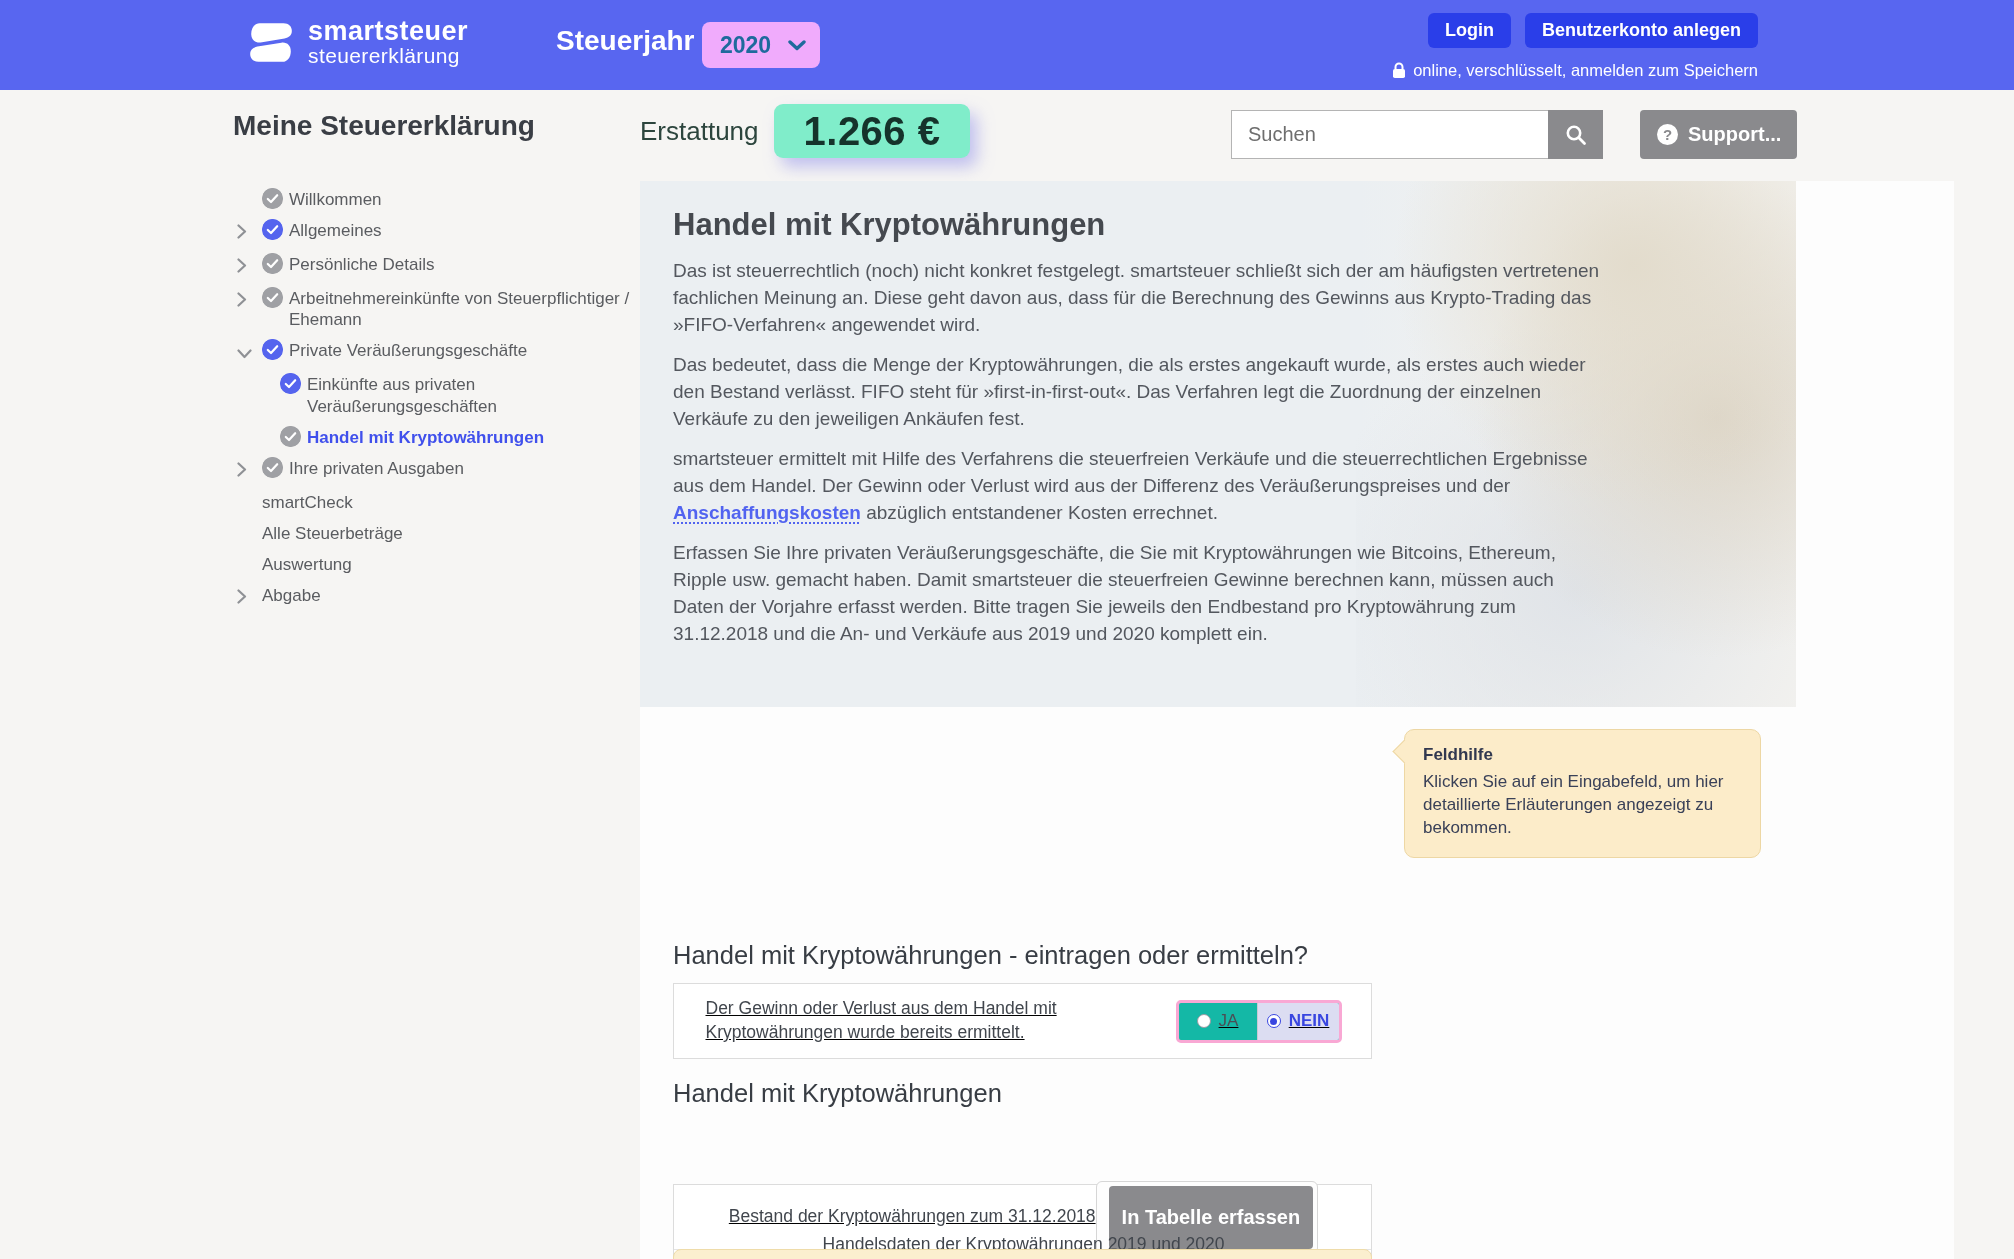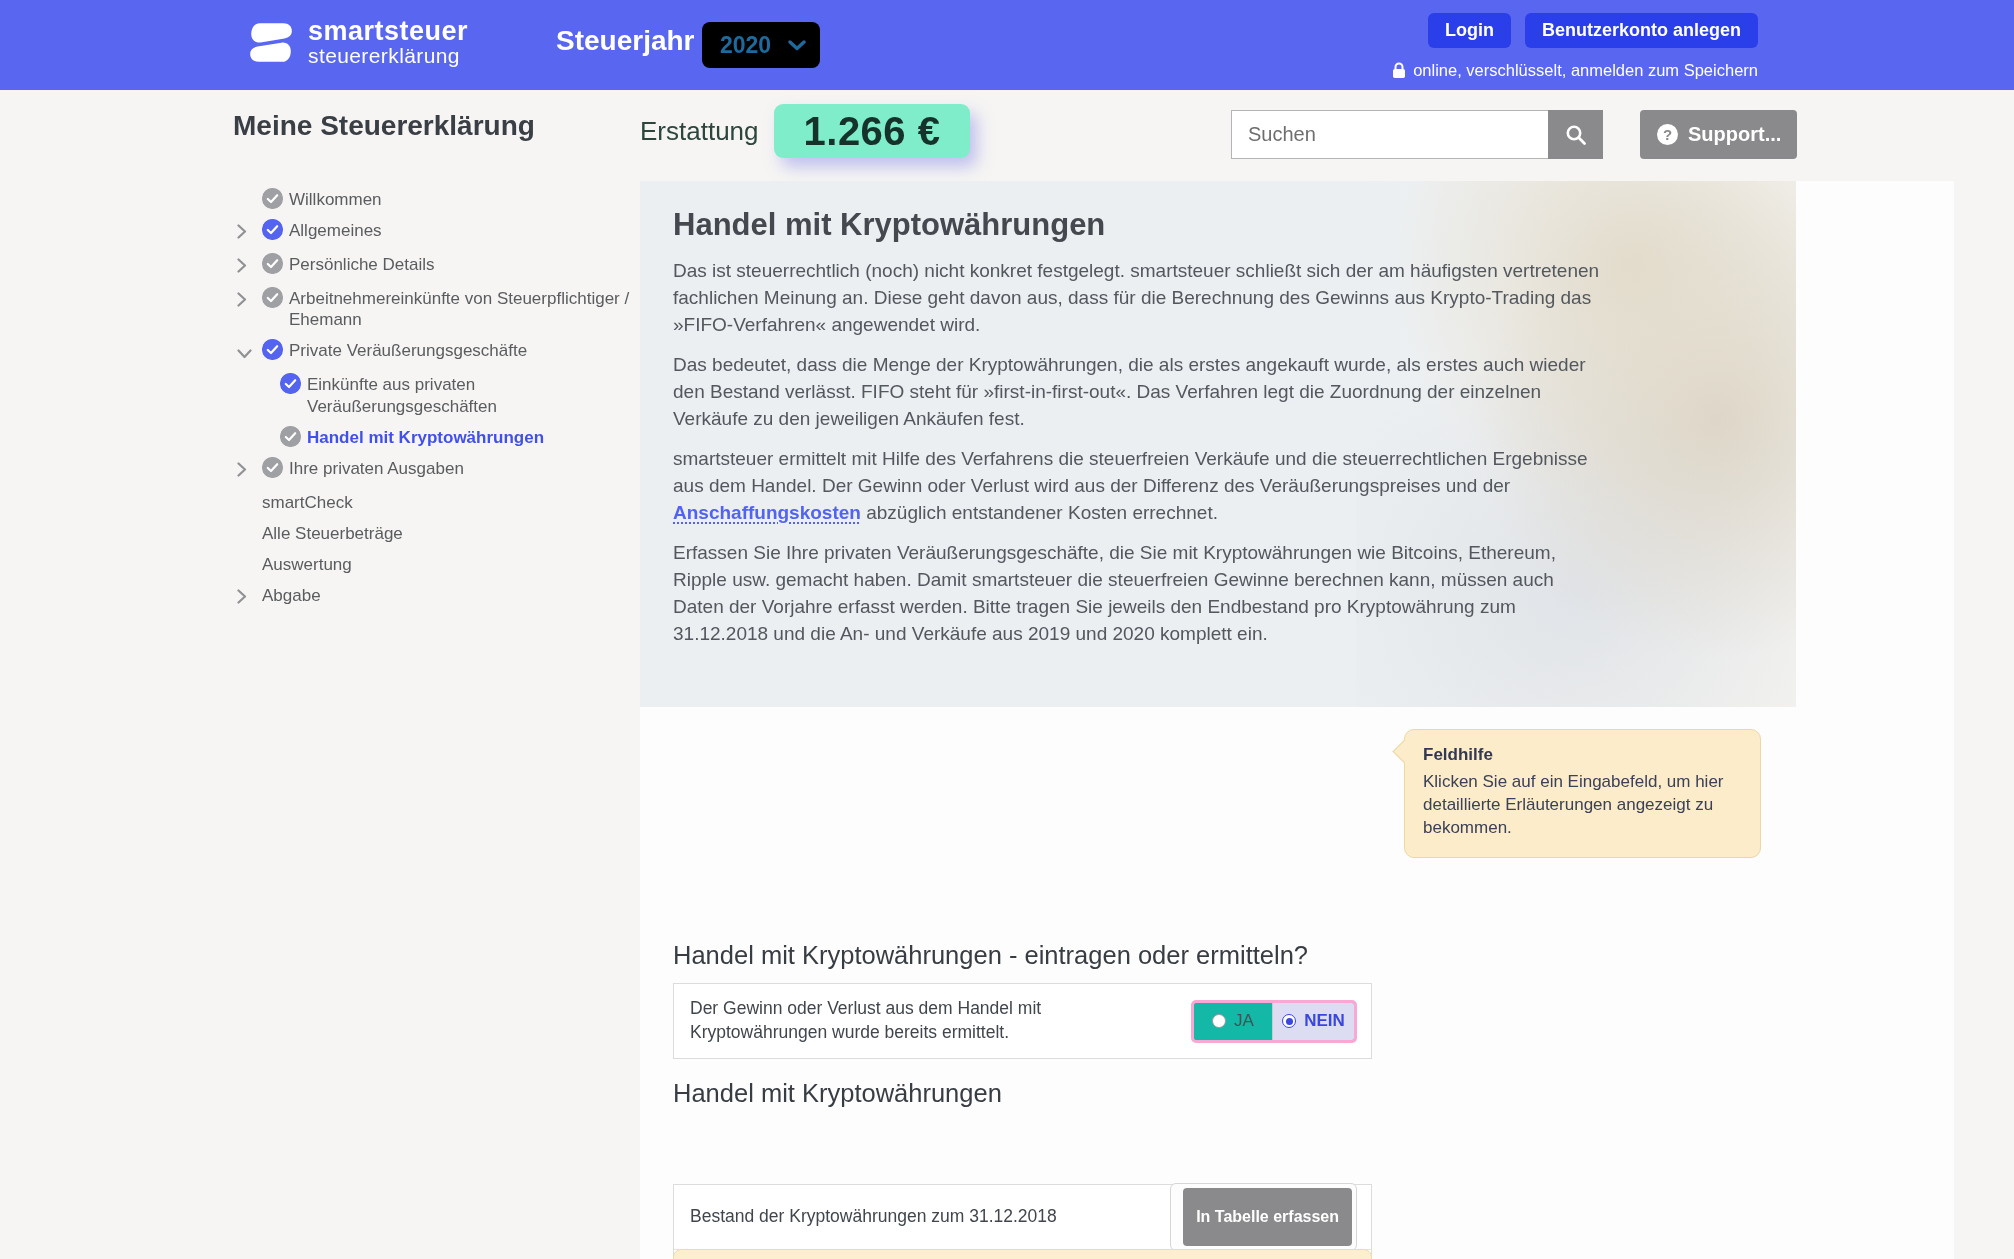--- a/index.html
+++ b/index.html
@@ -9,21 +9,21 @@
 
   
   .header { position:absolute; left:0; top:0; width:2014px; height:90px; background:#5866f0; }
   .logo { position:absolute; left:246px; top:17px; display:flex; align-items:center; gap:12px; }
   .logo-mark { width:50px; height:50px; }
   .logo-text { color:#fff; line-height:1.04; }
   .logo-line1 { font-size:27px; font-weight:600; letter-spacing:.5px; }
   .logo-line2 { font-size:21px; font-weight:400; letter-spacing:.4px; }
   .taxyear-label { position:absolute; left:556px; top:0; height:82px; display:flex; align-items:center;
                    color:#fff; font-size:28px; font-weight:700; }
-  .taxyear-select { position:absolute; left:702px; top:22px; width:118px; height:46px; background:#000000;
+  .taxyear-select { position:absolute; left:702px; top:22px; width:118px; height:46px; background:#f0abfc;
                     border-radius:8px; display:flex; align-items:center; justify-content:space-between;
                     padding:0 14px 0 18px; cursor:pointer; }
   .taxyear-value { color:#1e6a9d; font-size:23px; font-weight:600; }
   .hdr-right { position:absolute; right:256px; top:13px; display:flex; gap:14px; }
   .hdr-btn { background:#2a3ee9; color:#fff; border:none; border-radius:6px; height:35px; padding:0 17px;
              font-size:18px; font-weight:700; font-family:inherit; cursor:pointer; }
   .secure { position:absolute; right:256px; top:61px; display:flex; align-items:center; gap:7px;
             color:#fff; font-size:16.5px; }
 
   
@@ -68,35 +68,35 @@
         radial-gradient(circle at 50% 78%, rgba(222,226,231,.9) 0%, rgba(222,226,231,0) 58%),
         linear-gradient(to right, rgba(236,239,242,0) 0%, #f3f2ef 62%); }
   .hero-content { position:absolute; left:33px; top:26px; width:932px; }
   .hero-title { font-size:31px; font-weight:700; color:#45494f; margin-bottom:15px; }
   .hero p { font-size:19px; color:#53575e; line-height:1.42; margin-bottom:13px; }
   .inline-link { color:#5163f0; font-weight:700; text-decoration:underline dotted; text-underline-offset:4px; cursor:pointer; }
 
   
   .form-h2 { position:absolute; left:33px; font-size:25.5px; font-weight:400; color:#383d44; }
   .fbox { position:absolute; left:33px; width:699px; background:#fff; border:1px solid #dcdcdc; }
-  .frow { display:flex; align-items:center; justify-content:space-between; padding:0 14px 0 16px; }
+  .frow { display:flex; align-items:center; justify-content:center; padding:0 14px 0 16px;text-decoration:underline; }
   .frow + .frow { border-top:1px solid #e4e4e4;flex-direction:column; }
   .frow-label { font-size:17.5px; color:#41464d; line-height:1.35; }
 
   .seg { display:flex; border:3px solid #f9a8d4; border-radius:5px; overflow:hidden; background:#14b8a6; }
   .seg-opt { display:flex; align-items:center; justify-content:center; gap:8px; width:78px; height:37px;
              font-size:17px; color:#4a4e55; cursor:pointer; }
   .seg-opt .radio { width:14px; height:14px; border-radius:50%; border:1.5px solid #9b9ba3; background:#fff; position:relative; }
   .seg-opt.selected { background:#dcddf2; color:#3946e0; font-weight:600; border-left:1px solid #c9c9d4; width:82px; }
   .seg-opt.selected .radio { border-color:#3946e0; }
   .seg-opt.selected .radio::after { content:''; position:absolute; left:2.5px; top:2.5px; width:7px; height:7px;
              border-radius:50%; background:#3946e0; }
 
   .table-btn-frame { background:#fdfdfd; border:1px solid #d6d6d6; border-radius:6px; padding:4px; cursor:pointer; }
-  .table-btn { background:#8a8a8d; border:none; border-radius:4px; color:#fff; font-size:16px; font-weight:700;
+  .table-btn { background:#8a8a8d; border:none; border-radius:4px; color:#fff; font-size:20px; font-weight:700;
                font-family:inherit; padding:20px 13px; cursor:pointer;margin-left:8px; }
 
   .cream-box { position:absolute; left:33px; top:1068px; width:699px; height:50px; background:#fbefcf;
                border:1px solid #efdca9; border-radius:8px; }
 
   
   .feldhilfe { position:absolute; left:764px; top:548px; width:357px; background:#fcecc9;
                border:1.5px solid #edd7a4; border-radius:10px; padding:15px 18px 17px 18px; }
   .feldhilfe::before { content:''; position:absolute; left:-9px; top:13px; width:16px; height:16px;
                background:#fcecc9; border-left:1.5px solid #edd7a4; border-bottom:1.5px solid #edd7a4;

